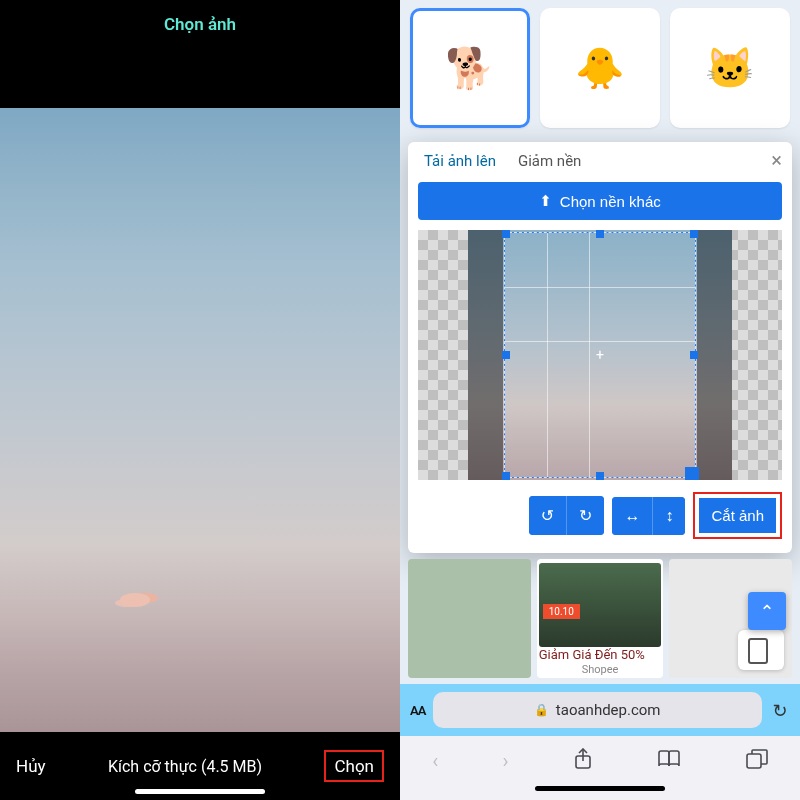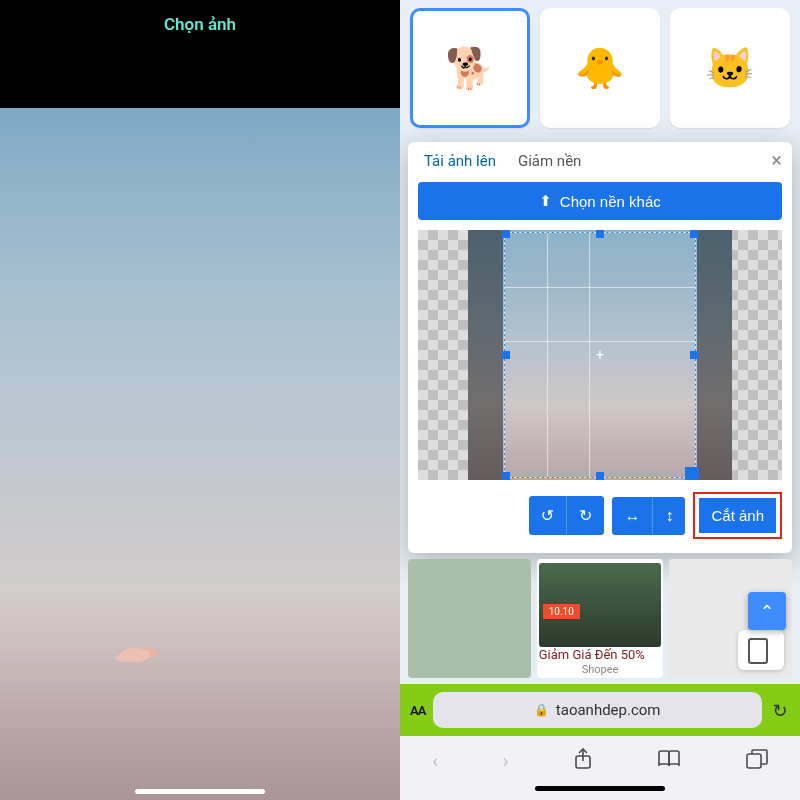--- a/index.html
+++ b/index.html
@@ -213,21 +213,21 @@
   .scroll-top {
     position:absolute; right:14px; bottom:170px;
     width:38px; height:38px;
     background:#3d8bff; border-radius:4px;
     display:flex; align-items:center; justify-content:center;
     color:#fff; font-size:18px;
     box-shadow:0 2px 6px rgba(0,0,0,.3);
   }
   
   .safari-url {
-    background:#84cc16; height:52px;
+    background:#7dd3fc; height:52px;
     display:flex; align-items:center; gap:8px;
     padding:0 10px;
   }
   .url-aa {
     color:#111; font-size:13px; font-weight:600;
     letter-spacing:-1px;
   }
   .url-box {
     flex:1; background:#e4e4ea; border-radius:10px;
     height:36px; display:flex; align-items:center; justify-content:center; gap:6px;
@@ -253,20 +253,25 @@
     width:130px; height:5px; border-radius:3px; background:#000;
   }
 </style>
 </head>
 <body>
 
 <div class="phone-left">
   <div class="pl-header">Chọn ảnh</div>
   <div class="pl-photo">
     <div class="pl-cloud"></div>
+  </div>
+  <div class="pl-footer">
+    <span>Hủy</span>
+    <span class="pl-center">Kích cỡ thực (4.5 MB)</span>
+    <span class="pl-choose">Chọn</span>
   </div>
   <div class="pl-homebar"></div>
 </div>
 
 <div class="phone-right">
 
   <div class="stickers">
     <div class="sticker sel">🐕</div>
     <div class="sticker">🐥</div>
     <div class="sticker">🐱</div>

